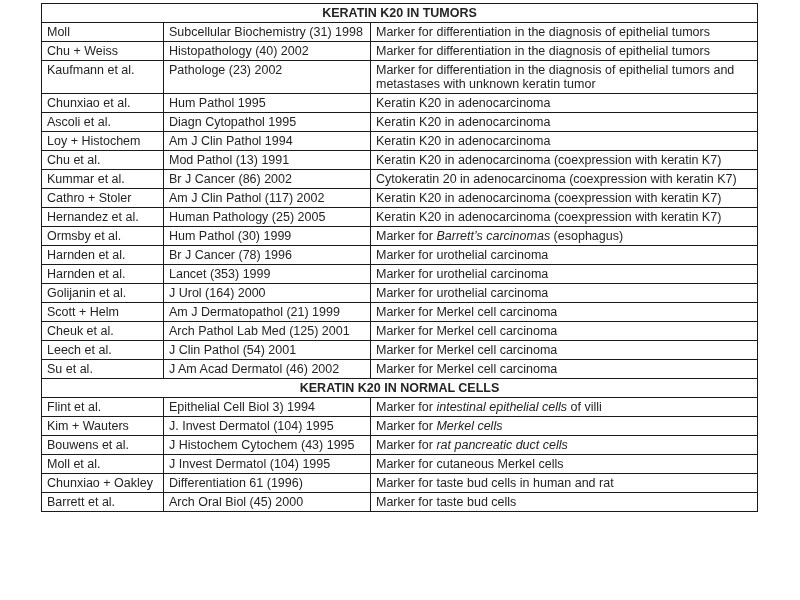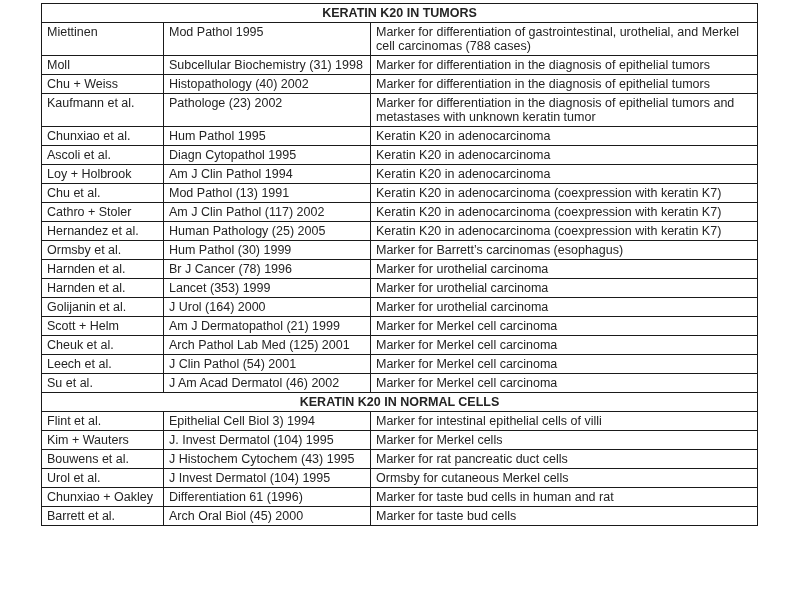--- a/index.html
+++ b/index.html
@@ -39,40 +39,36 @@
   td.section-title {
     text-align: center;
     font-weight: bold;
     font-size: 15px;
     line-height: 17px;
     padding: 4px 2px 5px 2px;
     color: #1b1b1b;
     border-bottom-width: 2px;
   }
   td.c-desc .it {
+    font-style: italic;
   }
 </style>
 </head>
 <body>
 
 <div class="page">
   <table class="ref-table">
     <colgroup>
       <col style="width:122px">
       <col style="width:207px">
       <col style="width:387px">
     </colgroup>
     <tbody id="table-body">
         <tr>
           <td colspan="3" class="section-title">KERATIN K20 IN TUMORS</td>
-        </tr>
-        <tr>
-          <td class="c-author">Miettinen</td>
-          <td class="c-journal">Mod Pathol 1995</td>
-          <td class="c-desc"><span>Marker for differentiation of gastrointestinal, urothelial, and Merkel cell carcinomas (788 cases)</span></td>
         </tr>
         <tr>
           <td class="c-author">Moll</td>
           <td class="c-journal">Subcellular Biochemistry (31) 1998</td>
           <td class="c-desc"><span>Marker for differentiation in the diagnosis of epithelial tumors</span></td>
         </tr>
         <tr>
           <td class="c-author">Chu + Weiss</td>
           <td class="c-journal">Histopathology (40) 2002</td>
           <td class="c-desc"><span>Marker for differentiation in the diagnosis of epithelial tumors</span></td>
@@ -86,28 +82,33 @@
           <td class="c-author">Chunxiao et al.</td>
           <td class="c-journal">Hum Pathol 1995</td>
           <td class="c-desc"><span>Keratin K20 in adenocarcinoma</span></td>
         </tr>
         <tr>
           <td class="c-author">Ascoli et al.</td>
           <td class="c-journal">Diagn Cytopathol 1995</td>
           <td class="c-desc"><span>Keratin K20 in adenocarcinoma</span></td>
         </tr>
         <tr>
-          <td class="c-author">Loy + Holbrook</td>
+          <td class="c-author">Loy + Histochem</td>
           <td class="c-journal">Am J Clin Pathol 1994</td>
           <td class="c-desc"><span>Keratin K20 in adenocarcinoma</span></td>
         </tr>
         <tr>
           <td class="c-author">Chu et al.</td>
           <td class="c-journal">Mod Pathol (13) 1991</td>
           <td class="c-desc"><span>Keratin K20 in adenocarcinoma (coexpression with keratin K7)</span></td>
+        </tr>
+        <tr>
+          <td class="c-author">Kummar et al.</td>
+          <td class="c-journal">Br J Cancer (86) 2002</td>
+          <td class="c-desc"><span>Cytokeratin 20 in adenocarcinoma (coexpression with keratin K7)</span></td>
         </tr>
         <tr>
           <td class="c-author">Cathro + Stoler</td>
           <td class="c-journal">Am J Clin Pathol (117) 2002</td>
           <td class="c-desc"><span>Keratin K20 in adenocarcinoma (coexpression with keratin K7)</span></td>
         </tr>
         <tr>
           <td class="c-author">Hernandez et al.</td>
           <td class="c-journal">Human Pathology (25) 2005</td>
           <td class="c-desc"><span>Keratin K20 in adenocarcinoma (coexpression with keratin K7)</span></td>
@@ -164,23 +165,23 @@
           <td class="c-author">Kim + Wauters</td>
           <td class="c-journal">J. Invest Dermatol (104) 1995</td>
           <td class="c-desc"><span>Marker for </span><span class="it">Merkel cells</span></td>
         </tr>
         <tr>
           <td class="c-author">Bouwens et al.</td>
           <td class="c-journal">J Histochem Cytochem (43) 1995</td>
           <td class="c-desc"><span>Marker for </span><span class="it">rat pancreatic duct cells</span></td>
         </tr>
         <tr>
-          <td class="c-author">Urol et al.</td>
+          <td class="c-author">Moll et al.</td>
           <td class="c-journal">J Invest Dermatol (104) 1995</td>
-          <td class="c-desc"><span>Ormsby for cutaneous Merkel cells</span></td>
+          <td class="c-desc"><span>Marker for cutaneous Merkel cells</span></td>
         </tr>
         <tr>
           <td class="c-author">Chunxiao + Oakley</td>
           <td class="c-journal">Differentiation 61 (1996)</td>
           <td class="c-desc"><span>Marker for taste bud cells in human and rat</span></td>
         </tr>
         <tr>
           <td class="c-author">Barrett et al.</td>
           <td class="c-journal">Arch Oral Biol (45) 2000</td>
           <td class="c-desc"><span>Marker for taste bud cells</span></td>

